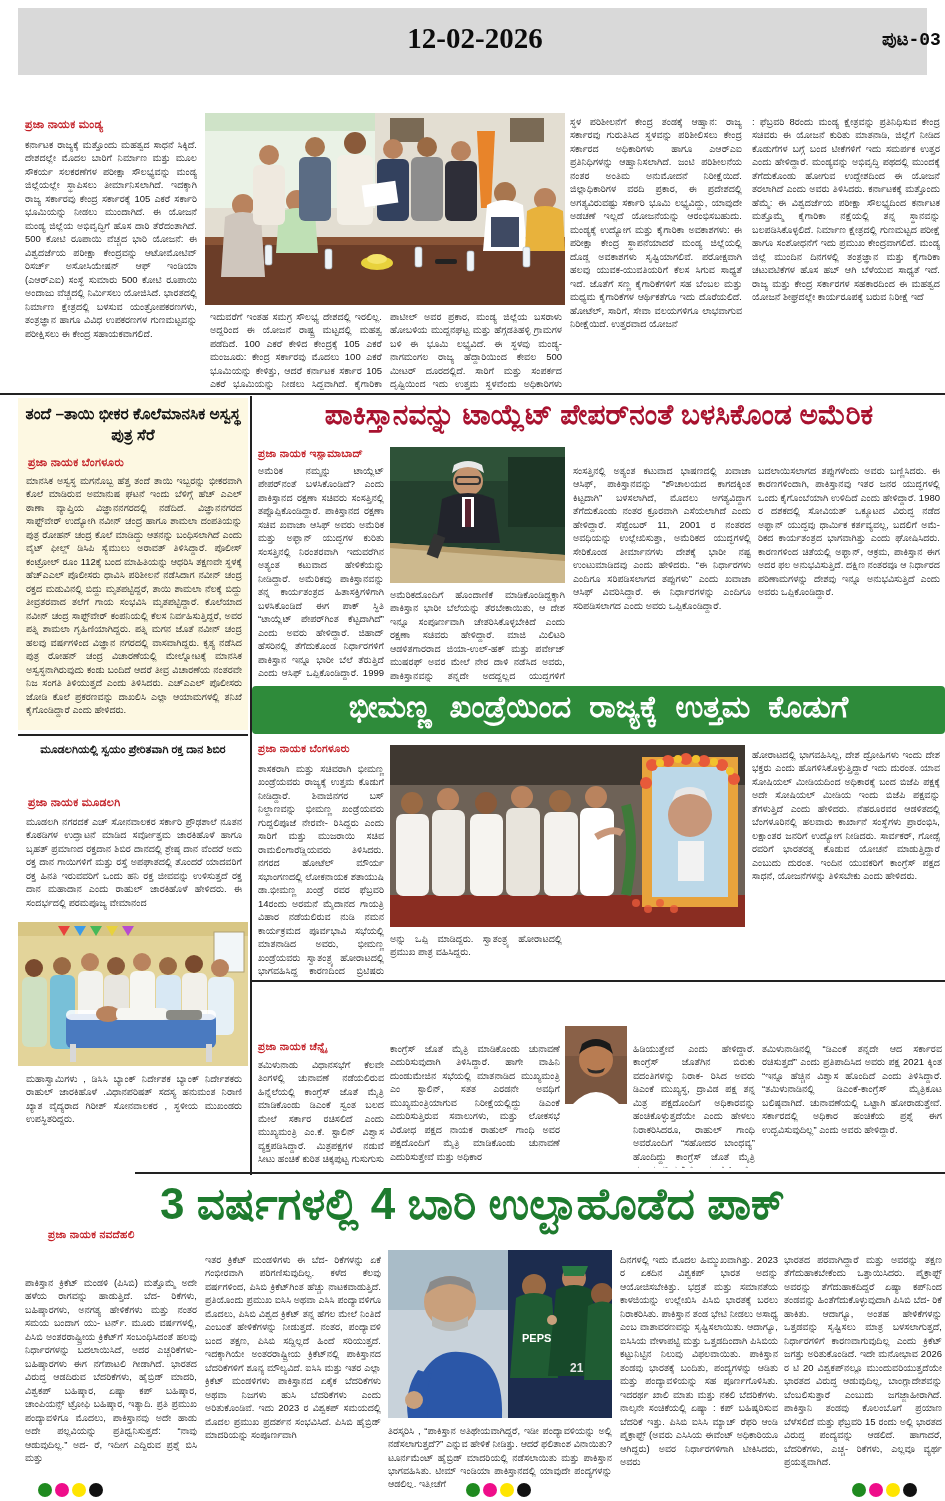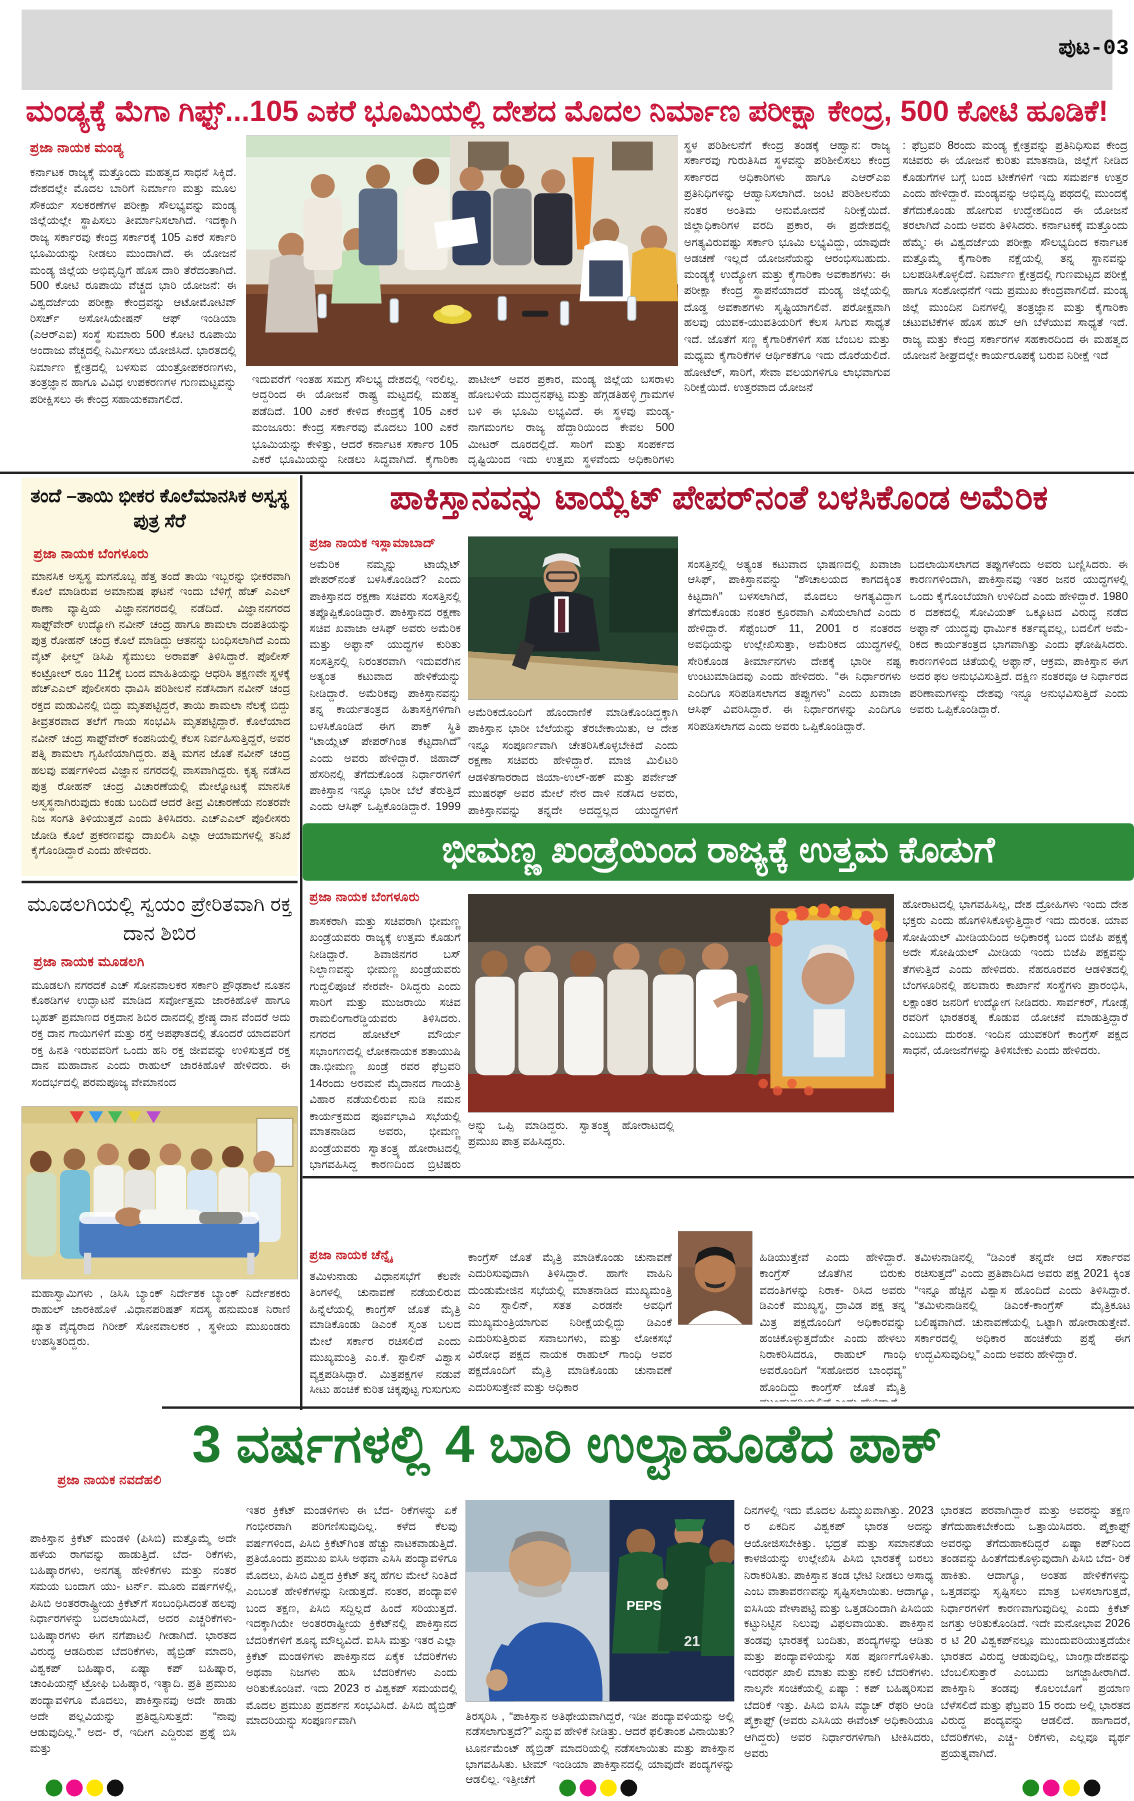--- a/index.html
+++ b/index.html
@@ -14,23 +14,23 @@
   .caption{font-size:9.5px;line-height:1.4;text-align:justify;color:#141414;overflow:hidden;}
   .dot{width:14px;height:14px;border-radius:50%;display:inline-block;margin-right:3px;}
   .center{text-align:center;}
 </style>
 </head>
 <body>
 
 <div id="page">
 
   <div class="abs" style="left:18px;top:8px;width:909px;height:67px;background:#d9d9d9;"></div>
+  <div class="abs center" style="left:330px;top:22px;width:290px;font-size:29px;font-weight:bold;font-family:'Liberation Serif',serif;color:#0c0c0c;">12-02-2026</div>
   <div class="abs" style="left:882px;top:30px;width:85px;font-size:18px;font-weight:bold;color:#0c0c0c;font-family:Liberation Mono, monospace;">ಪುಟ-03</div>
 
-  <div class="abs center" style="left:10px;top:80px;width:925px;font-size:24.5px;font-weight:bold;color:#c9173c;line-height:1.15;">ಮಂಡ್ಯಕ್ಕೆ ಮೆಗಾ ಗಿಫ್ಟ್...105 ಎಕರೆ ಭೂಮಿಯಲ್ಲಿ ದೇಶದ ಮೊದಲ ನಿರ್ಮಾಣ ಪರೀಕ್ಷಾ ಕೇಂದ್ರ, 500 ಕೋಟಿ ಹೂಡಿಕೆ!</div>
 
   <div class="abs byline" style="left:25px;top: 118px;width:180px;">ಪ್ರಜಾ ನಾಯಕ ಮಂಡ್ಯ</div>
   <div class="abs bodytxt" style="left:25px;top:138px;width:172px;height:252px;">ಕರ್ನಾಟಕ ರಾಜ್ಯಕ್ಕೆ ಮತ್ತೊಂದು ಮಹತ್ವದ ಸಾಧನೆ ಸಿಕ್ಕಿದೆ. ದೇಶದಲ್ಲೇ ಮೊದಲ ಬಾರಿಗೆ ನಿರ್ಮಾಣ ಮತ್ತು ಮೂಲ ಸೌಕರ್ಯ ಸಲಕರಣೆಗಳ ಪರೀಕ್ಷಾ ಸೌಲಭ್ಯವನ್ನು ಮಂಡ್ಯ ಜಿಲ್ಲೆಯಲ್ಲೇ ಸ್ಥಾಪಿಸಲು ತೀರ್ಮಾನಿಸಲಾಗಿದೆ. ಇದಕ್ಕಾಗಿ ರಾಜ್ಯ ಸರ್ಕಾರವು ಕೇಂದ್ರ ಸರ್ಕಾರಕ್ಕೆ 105 ಎಕರೆ ಸರ್ಕಾರಿ ಭೂಮಿಯನ್ನು ನೀಡಲು ಮುಂದಾಗಿದೆ. ಈ ಯೋಜನೆ ಮಂಡ್ಯ ಜಿಲ್ಲೆಯ ಅಭಿವೃದ್ಧಿಗೆ ಹೊಸ ದಾರಿ ತೆರೆದಂತಾಗಿದೆ. 500 ಕೋಟಿ ರೂಪಾಯಿ ವೆಚ್ಚದ ಭಾರಿ ಯೋಜನೆ: ಈ ವಿಶ್ವದರ್ಜೆಯ ಪರೀಕ್ಷಾ ಕೇಂದ್ರವನ್ನು ಆಟೋಮೋಟಿವ್ ರಿಸರ್ಚ್ ಅಸೋಸಿಯೇಷನ್ ಆಫ್ ಇಂಡಿಯಾ (ಎಆರ್‌ಎಐ) ಸಂಸ್ಥೆ ಸುಮಾರು 500 ಕೋಟಿ ರೂಪಾಯಿ ಅಂದಾಜು ವೆಚ್ಚದಲ್ಲಿ ನಿರ್ಮಿಸಲು ಯೋಜಿಸಿದೆ. ಭಾರತದಲ್ಲಿ ನಿರ್ಮಾಣ ಕ್ಷೇತ್ರದಲ್ಲಿ ಬಳಸುವ ಯಂತ್ರೋಪಕರಣಗಳು, ತಂತ್ರಜ್ಞಾನ ಹಾಗೂ ವಿವಿಧ ಉಪಕರಣಗಳ ಗುಣಮಟ್ಟವನ್ನು ಪರೀಕ್ಷಿಸಲು ಈ ಕೇಂದ್ರ ಸಹಾಯಕವಾಗಲಿದೆ.</div>
 
   <div class="photo" style="left:205px;top:113px;width:360px;height:192px;">
     <svg width="360" height="192" viewBox="0 0 360 192" xmlns="http://www.w3.org/2000/svg">
       <rect width="360" height="192" fill="#e3ded2"></rect>
       <rect x="0" y="0" width="170" height="95" fill="#eaf2e6"></rect>
       <rect x="0" y="0" width="170" height="18" fill="#cfe3c8"></rect>
       <rect x="185" y="5" width="34" height="24" fill="#7a6a55"></rect>
@@ -110,21 +110,21 @@
       <rect x="72" y="50" width="12" height="30" fill="#ffffff"></rect>
       <rect x="75" y="52" width="6" height="28" fill="#5a2430"></rect>
       <rect x="40" y="88" width="12" height="22" fill="#333" transform="rotate(20 46 99)"></rect>
     </svg>
   </div>
 
   <div class="abs bodytxt" style="left:390px;top:588px;width:175px;height:94px;">ಅಮೆರಿಕದೊಂದಿಗೆ ಹೊಂದಾಣಿಕೆ ಮಾಡಿಕೊಂಡಿದ್ದಕ್ಕಾಗಿ ಪಾಕಿಸ್ತಾನ ಭಾರೀ ಬೆಲೆಯನ್ನು ತೆರಬೇಕಾಯಿತು, ಆ ದೇಶ ಇನ್ನೂ ಸಂಪೂರ್ಣವಾಗಿ ಚೇತರಿಸಿಕೊಳ್ಳಬೇಕಿದೆ ಎಂದು ರಕ್ಷಣಾ ಸಚಿವರು ಹೇಳಿದ್ದಾರೆ. ಮಾಜಿ ಮಿಲಿಟರಿ ಆಡಳಿತಗಾರರಾದ ಜಿಯಾ-ಉಲ್-ಹಕ್ ಮತ್ತು ಪರ್ವೇಜ್ ಮುಷರಫ್ ಅವರ ಮೇಲೆ ನೇರ ದಾಳಿ ನಡೆಸಿದ ಅವರು, ಪಾಕಿಸ್ತಾನವನ್ನು ತನ್ನದೇ ಅದದ್ದಲ್ಲದ ಯುದ್ಧಗಳಿಗೆ ಎಳೆದಿದ್ದಾರೆ ಎಂದು ಆರೋಪಿಸಿದ್ದಾರೆ.</div>
   <div class="abs bodytxt" style="left:573px;top:464px;width:178px;height:218px;">ಸಂಸತ್ತಿನಲ್ಲಿ ಅತ್ಯಂತ ಕಟುವಾದ ಭಾಷಣದಲ್ಲಿ ಖವಾಜಾ ಆಸಿಫ್, ಪಾಕಿಸ್ತಾನವನ್ನು “ಶೌಚಾಲಯದ ಕಾಗದಕ್ಕಿಂತ ಕಿಟ್ಟದಾಗಿ” ಬಳಸಲಾಗಿದೆ, ಮೊದಲು ಅಗತ್ಯವಿದ್ದಾಗ ತೆಗೆದುಕೊಂಡು ನಂತರ ಕ್ರೂರವಾಗಿ ಎಸೆಯಲಾಗಿದೆ ಎಂದು ಹೇಳಿದ್ದಾರೆ. ಸೆಪ್ಟೆಂಬರ್ 11, 2001 ರ ನಂತರದ ಅವಧಿಯನ್ನು ಉಲ್ಲೇಖಿಸುತ್ತಾ, ಅಮೆರಿಕದ ಯುದ್ಧಗಳಲ್ಲಿ ಸೇರಿಕೊಂಡ ತೀರ್ಮಾನಗಳು ದೇಶಕ್ಕೆ ಭಾರೀ ನಷ್ಟ ಉಂಟುಮಾಡಿದವು ಎಂದು ಹೇಳಿದರು. “ಈ ನಿರ್ಧಾರಗಳು ಎಂದಿಗೂ ಸರಿಪಡಿಸಲಾಗದ ತಪ್ಪುಗಳು” ಎಂದು ಖವಾಜಾ ಆಸಿಫ್ ವಿವರಿಸಿದ್ದಾರೆ. ಈ ನಿರ್ಧಾರಗಳನ್ನು ಎಂದಿಗೂ ಸರಿಪಡಿಸಲಾಗದ ಎಂದು ಅವರು ಒಪ್ಪಿಕೊಂಡಿದ್ದಾರೆ.</div>
   <div class="abs bodytxt" style="left:758px;top:464px;width:182px;height:218px;">ಬದಲಾಯಿಸಲಾಗದ ತಪ್ಪುಗಳೆಂದು ಅವರು ಬಣ್ಣಿಸಿದರು. ಈ ಕಾರಣಗಳಿಂದಾಗಿ, ಪಾಕಿಸ್ತಾನವು ಇತರ ಜನರ ಯುದ್ಧಗಳಲ್ಲಿ ಒಂದು ಕೈಗೊಂಬೆಯಾಗಿ ಉಳಿದಿದೆ ಎಂದು ಹೇಳಿದ್ದಾರೆ. 1980 ರ ದಶಕದಲ್ಲಿ ಸೋವಿಯತ್ ಒಕ್ಕೂಟದ ವಿರುದ್ಧ ನಡೆದ ಅಫ್ಘಾನ್ ಯುದ್ಧವು ಧಾರ್ಮಿಕ ಕರ್ತವ್ಯವಲ್ಲ, ಬದಲಿಗೆ ಅಮೆ- ರಿಕದ ಕಾರ್ಯತಂತ್ರದ ಭಾಗವಾಗಿತ್ತು ಎಂದು ಘೋಷಿಸಿದರು. ಕಾರಣಗಳಿಂದ ಚಿತೆಯಲ್ಲಿ ಅಫ್ಘಾನ್, ಆಕ್ರಮ, ಪಾಕಿಸ್ತಾನ ಈಗ ಅದರ ಫಲ ಅನುಭವಿಸುತ್ತಿದೆ. ದಕ್ಷಿಣ ನಂತರವೂ ಆ ನಿರ್ಧಾರದ ಪರಿಣಾಮಗಳನ್ನು ದೇಶವು ಇನ್ನೂ ಅನುಭವಿಸುತ್ತಿದೆ ಎಂದು ಅವರು ಒಪ್ಪಿಕೊಂಡಿದ್ದಾರೆ.</div>
 
-  <div class="abs center" style="left:252px;top:686px;width:693px;height:48px;background:#2e8b3a;border-radius:4px;">
+  <div class="abs center" style="left:252px;top:686px;width:693px;height:48px;background:#2e8b3a;border-radius:4px;font-family:Liberation Mono, monospace;">
     <span style="display:block;padding-top:5px;font-size:30px;font-weight:bold;color:#ffffff;line-height:1.2;">ಭೀಮಣ್ಣ ಖಂಡ್ರೆಯಿಂದ ರಾಜ್ಯಕ್ಕೆ ಉತ್ತಮ ಕೊಡುಗೆ</span>
   </div>
 
   <div class="abs byline" style="left:258px;top:742px;width:200px;font-size:10.5px;">ಪ್ರಜಾ ನಾಯಕ ಬೆಂಗಳೂರು</div>
   <div class="abs bodytxt" style="left:258px;top:762px;width:126px;height:216px;">ಶಾಸಕರಾಗಿ ಮತ್ತು ಸಚಿವರಾಗಿ ಭೀಮಣ್ಣ ಖಂಡ್ರೆಯವರು ರಾಜ್ಯಕ್ಕೆ ಉತ್ತಮ ಕೊಡುಗೆ ನೀಡಿದ್ದಾರೆ. ಶಿವಾಜಿನಗರ ಬಸ್ ನಿಲ್ದಾಣವನ್ನು ಭೀಮಣ್ಣ ಖಂಡ್ರೆಯವರು ಗುದ್ದಲಿಪೂಜೆ ನೇರವೇ- ರಿಸಿದ್ದರು ಎಂದು ಸಾರಿಗೆ ಮತ್ತು ಮುಜರಾಯಿ ಸಚಿವ ರಾಮಲಿಂಗಾರೆಡ್ಡಿಯವರು ತಿಳಿಸಿದರು. ನಗರದ ಹೋಟೆಲ್ ಮೌರ್ಯ ಸಭಾಂಗಣದಲ್ಲಿ ಲೋಕನಾಯಕ ಶತಾಯುಷಿ ಡಾ.ಭೀಮಣ್ಣ ಖಂಡ್ರೆ ರವರ ಫೆಬ್ರವರಿ 14ರಂದು ಅರಮನೆ ಮೈದಾನದ ಗಾಯತ್ರಿ ವಿಹಾರ ನಡೆಯಲಿರುವ ನುಡಿ ನಮನ ಕಾರ್ಯಕ್ರಮದ ಪೂರ್ವಭಾವಿ ಸಭೆಯಲ್ಲಿ ಮಾತನಾಡಿದ ಅವರು, ಭೀಮಣ್ಣ ಖಂಡ್ರೆಯವರು ಸ್ವಾತಂತ್ರ್ಯ ಹೋರಾಟದಲ್ಲಿ ಭಾಗವಹಿಸಿದ್ದ ಕಾರಣದಿಂದ ಬ್ರಿಟಿಷರು ಅವರ ಸಂಪತ್ತು</div>
 
   <div class="photo" style="left:390px;top:745px;width:355px;height:182px;">
     <svg width="355" height="182" viewBox="0 0 355 182" xmlns="http://www.w3.org/2000/svg">
       <rect width="355" height="182" fill="#6e6257"></rect>
       <rect x="0" y="0" width="355" height="40" fill="#3f3831"></rect>
@@ -174,21 +174,21 @@
           <circle cx="270" cy="158" r="4"></circle>
           <circle cx="284" cy="164" r="4"></circle>
         </g>
     </svg>
   </div>
 
   <div class="abs bodytxt" style="left:390px;top:932px;width:172px;height:44px;">ಅನ್ನು ಒಪ್ಪಿ ಮಾಡಿದ್ದರು. ಸ್ವಾತಂತ್ರ್ಯ ಹೋರಾಟದಲ್ಲಿ ಪ್ರಮುಖ ಪಾತ್ರ ವಹಿಸಿದ್ದರು.</div>
   <div class="abs bodytxt" style="left:752px;top:748px;width:188px;height:228px;">ಹೋರಾಟದಲ್ಲಿ ಭಾಗವಹಿಸಿಲ್ಲ, ದೇಶ ದ್ರೋಹಿಗಳು ಇಂದು ದೇಶ ಭಕ್ತರು ಎಂದು ಹೊಗಳಿಸಿಕೊಳ್ಳುತ್ತಿದ್ದಾರೆ ಇದು ದುರಂತ. ಯಾವ ಸೋಷಿಯಲ್ ಮೀಡಿಯದಿಂದ ಅಧಿಕಾರಕ್ಕೆ ಬಂದ ಬಿಜೆಪಿ ಪಕ್ಷಕ್ಕೆ ಅದೇ ಸೋಷಿಯಲ್ ಮೀಡಿಯ ಇಂದು ಬಿಜೆಪಿ ಪಕ್ಷವನ್ನು ತೆಗಳುತ್ತಿದೆ ಎಂದು ಹೇಳಿದರು. ನೆಹರೂರವರ ಆಡಳಿತದಲ್ಲಿ ಬೆಂಗಳೂರಿನಲ್ಲಿ ಹಲವಾರು ಕಾರ್ಖಾನೆ ಸಂಸ್ಥೆಗಳು ಪ್ರಾರಂಭಿಸಿ, ಲಕ್ಷಾಂತರ ಜನರಿಗೆ ಉದ್ಯೋಗ ನೀಡಿದರು. ಸಾರ್ವಕರ್, ಗೋಡ್ಸೆ ರವರಿಗೆ ಭಾರತರತ್ನ ಕೊಡುವ ಯೋಚನೆ ಮಾಡುತ್ತಿದ್ದಾರೆ ಎಂಬುದು ದುರಂತ. ಇಂದಿನ ಯುವಕರಿಗೆ ಕಾಂಗ್ರೆಸ್ ಪಕ್ಷದ ಸಾಧನೆ, ಯೋಜನೆಗಳನ್ನು ತಿಳಿಸಬೇಕು ಎಂದು ಹೇಳಿದರು.</div>
 
   <div class="rule-h" style="left:18px;top:734px;width:230px;"></div>
-  <div class="abs center" style="left:22px;top:742px;width:222px;font-size:17px;font-weight:normal;color:#101010;line-height:1.4;">ಮೂಡಲಗಿಯಲ್ಲಿ ಸ್ವಯಂ ಪ್ರೇರಿತವಾಗಿ ರಕ್ತ ದಾನ ಶಿಬಿರ</div>
+  <div class="abs center" style="left:22px;top:742px;width:222px;font-size:11px;font-weight:bold;color:#101010;line-height:1.4;">ಮೂಡಲಗಿಯಲ್ಲಿ ಸ್ವಯಂ ಪ್ರೇರಿತವಾಗಿ ರಕ್ತ ದಾನ ಶಿಬಿರ</div>
   <div class="abs byline" style="left:28px;top:796px;width:210px;">ಪ್ರಜಾ ನಾಯಕ ಮೂಡಲಗಿ</div>
   <div class="abs bodytxt" style="left:26px;top:815px;width:216px;height:104px;">ಮೂಡಲಗಿ ನಗರದಕೆ ಎಚ್ ಸೋನವಾಲಕರ ಸರ್ಕಾರಿ ಪ್ರೌಢಶಾಲೆ ನೂತನ ಕೊಠಡಿಗಳ ಉದ್ಘಾಟನೆ ಮಾಡಿದ ಸರ್ವೋತ್ತಮ ಜಾರಕಿಹೊಳೆ ಹಾಗೂ ಬೃಹತ್ ಪ್ರಮಾಣದ ರಕ್ತದಾನ ಶಿಬಿರ ದಾನದಲ್ಲಿ ಶ್ರೇಷ್ಠ ದಾನ ವೆಂದರೆ ಅದು ರಕ್ತ ದಾನ ಗಾಯಿಗಳಿಗೆ ಮತ್ತು ರಸ್ತೆ ಅಪಘಾತದಲ್ಲಿ ತೊಂದರೆ ಯಾದವರಿಗೆ ರಕ್ತ ಹಿನತಿ ಇರುವವರಿಗೆ ಒಂದು ಹನಿ ರಕ್ತ ಜೀವವನ್ನು ಉಳಿಸುತ್ತದೆ ರಕ್ತ ದಾನ ಮಹಾದಾನ ಎಂದು ರಾಹುಲ್ ಜಾರಕಿಹೊಳೆ ಹೇಳಿದರು. ಈ ಸಂದರ್ಭದಲ್ಲಿ ಪರಮಪೂಜ್ಯ ವೇಮಾನಂದ</div>
 
   <div class="photo" style="left:18px;top:922px;width:230px;height:144px;">
     <svg width="230" height="144" viewBox="0 0 230 144" xmlns="http://www.w3.org/2000/svg">
       <rect width="230" height="144" fill="#e3d49a"></rect>
       <rect x="0" y="0" width="230" height="14" fill="#d8c684"></rect>
       <g>
           <path d="M40 4 l6 10 l6 -10 Z" fill="#e8413c"></path>
           <path d="M56 4 l6 10 l6 -10 Z" fill="#3c9be8"></path>

